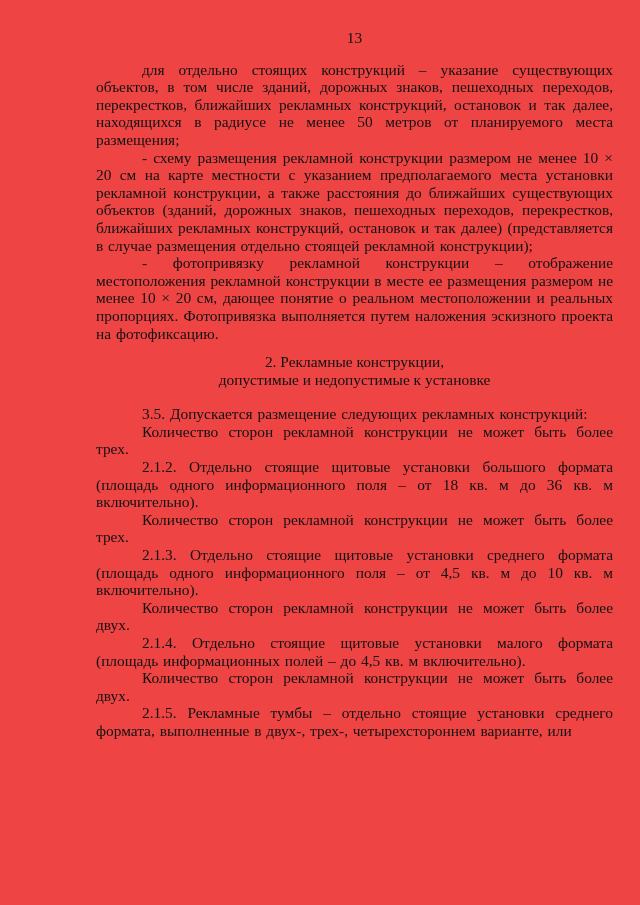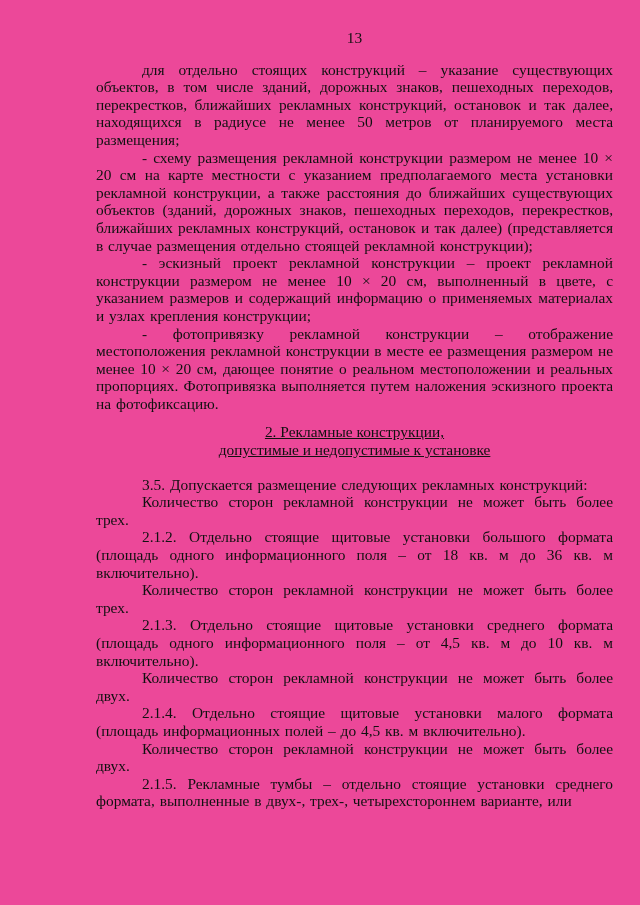--- a/index.html
+++ b/index.html
@@ -4,21 +4,21 @@
 <style>
   html, body {
     margin: 0;
     padding: 0;
     background: #ffffff;
   }
   .page {
     position: relative;
     width: 640px;
     height: 905px;
-    background: #ec4899;
+    background: #ef4444;
     color: #111111;
     font-family: "Liberation Serif", "DejaVu Serif", serif;
     font-size: 15.4px;
     line-height: 17.6px;
     overflow: hidden;
   }
   .text-block {
     position: absolute;
     left: 96px;
     top: 29px;
@@ -30,37 +30,35 @@
   }
   p.para {
     margin: 0;
     text-align: justify;
     text-indent: 46px;
     word-spacing: 1px;
   }
   .heading {
     text-align: center;
     margin: 11px 0 17px 0;
-    text-decoration: underline;
   }
 </style>
 </head>
 <body>
 
 <div class="page">
   <div class="text-block">
 
     <div class="page-number">13</div>
 
 
     <p class="para">для отдельно стоящих конструкций – указание существующих объектов, в том числе зданий, дорожных знаков, пешеходных переходов, перекрестков, ближайших рекламных конструкций, остановок и так далее, находящихся в радиусе не менее 50 метров от планируемого места размещения;</p>
 
     <p class="para">- схему размещения рекламной конструкции размером не менее 10 × 20 см на карте местности с указанием предполагаемого места установки рекламной конструкции, а также расстояния до ближайших существующих объектов (зданий, дорожных знаков, пешеходных переходов, перекрестков, ближайших рекламных конструкций, остановок и так далее) (представляется в случае размещения отдельно стоящей рекламной конструкции);</p>
 
-    <p class="para">- эскизный проект рекламной конструкции – проект рекламной конструкции размером не менее 10 × 20 см, выполненный в цвете, с указанием размеров и содержащий информацию о применяемых материалах и узлах крепления конструкции;</p>
 
     <p class="para">- фотопривязку рекламной конструкции – отображение местоположения рекламной конструкции в месте ее размещения размером не менее 10 × 20 см, дающее понятие о реальном местоположении и реальных пропорциях. Фотопривязка выполняется путем наложения эскизного проекта на фотофиксацию.</p>
 
     <div class="heading">
       <span>2. Рекламные конструкции,</span><br>
       <span>допустимые и недопустимые к установке</span>
     </div>
 
     <p class="para">3.5. Допускается размещение следующих рекламных конструкций:</p>
 

